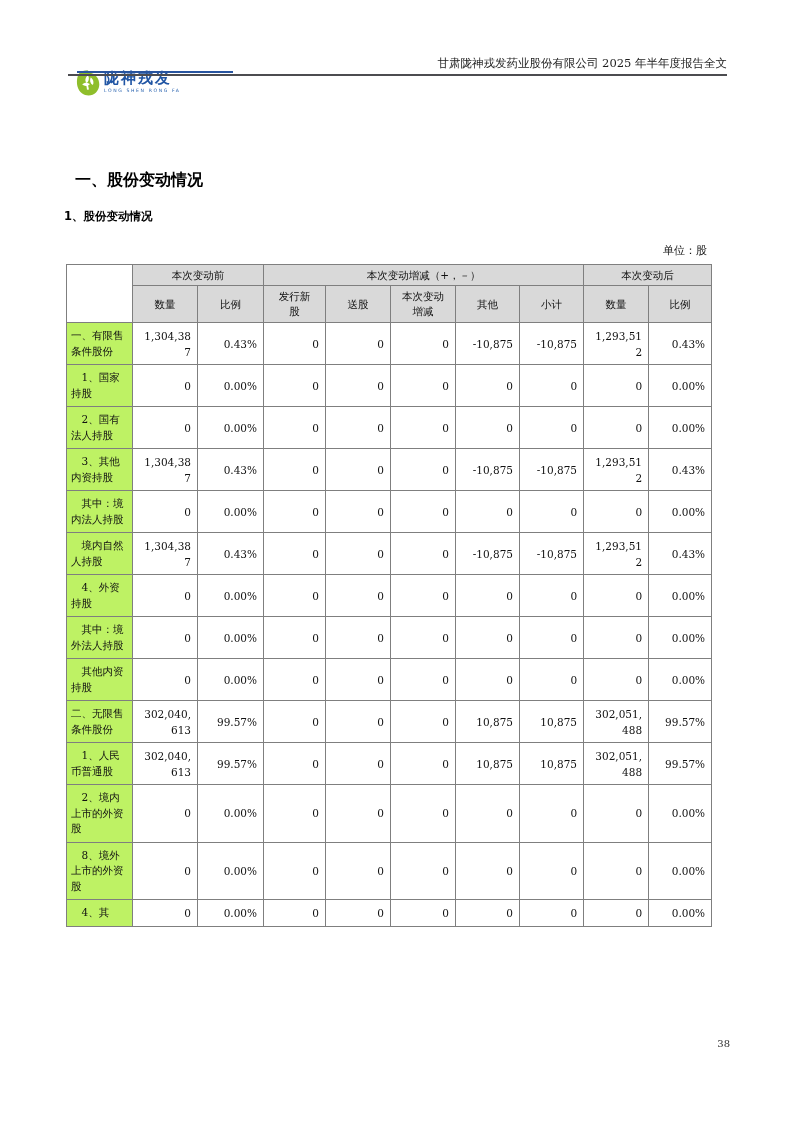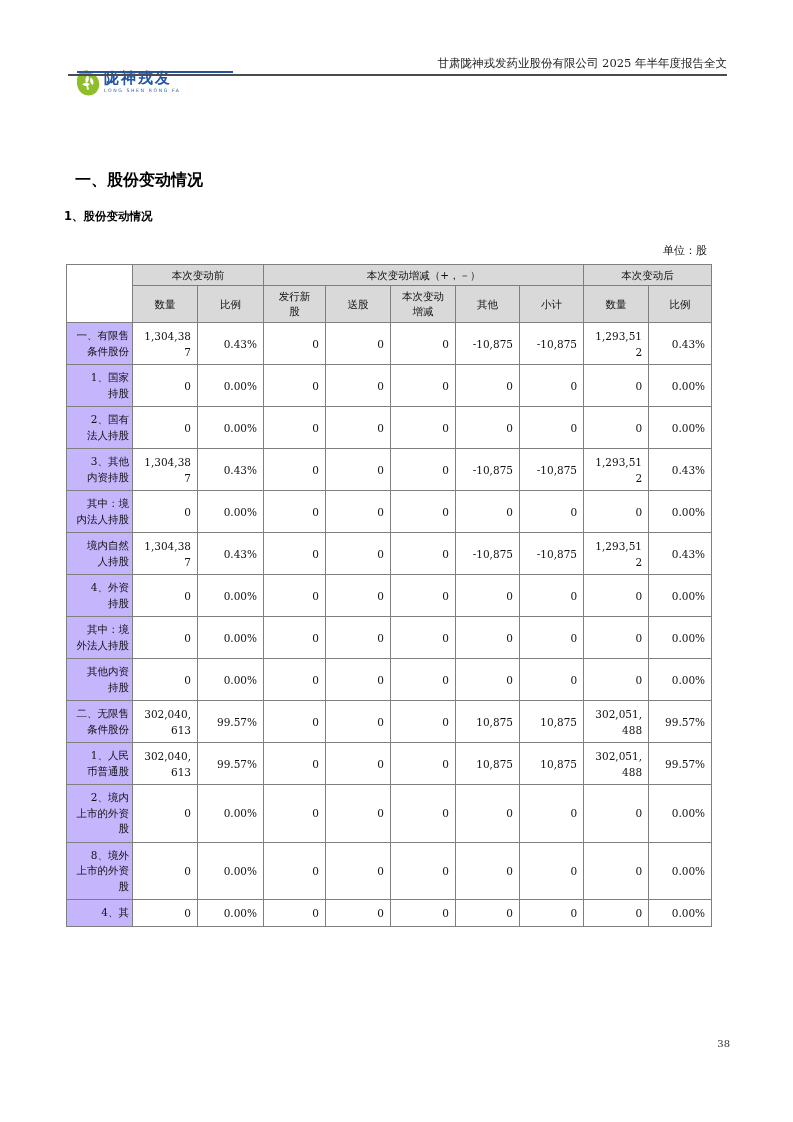--- a/index.html
+++ b/index.html
@@ -71,22 +71,22 @@
   }
   .share-table th {
     background: #d9d9d9;
     text-align: center;
     line-height: 15px;
   }
   .share-table th.corner { background: #ffffff; }
   .share-table tr.hdr-1 th { height: 21px; padding: 1px 2px; margin-left: 16px; }
   .share-table tr.hdr-2 th { height: 37px; padding: 2px 11px; }
   .share-table td.label {
-    background: #c4b5fd;
-    text-align: right;
+    background: #bef264;
+    text-align: left;
     padding: 5px 3px 5px 4px;
     line-height: 15.5px;
   }
   .share-table td.num {
     background: #ffffff;
     text-align: right;
     padding: 4px 6px 4px 7px;
     line-height: 16px;
     word-break: break-all;
   }

